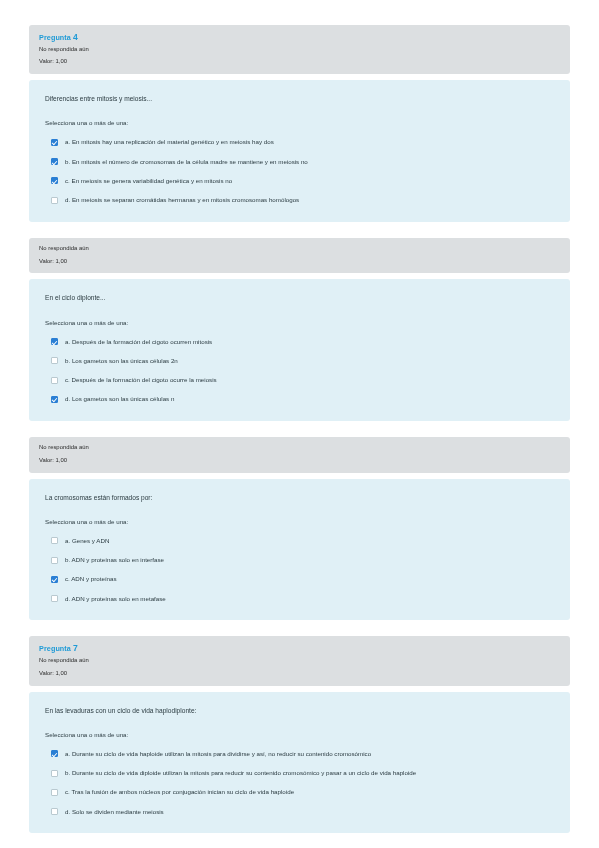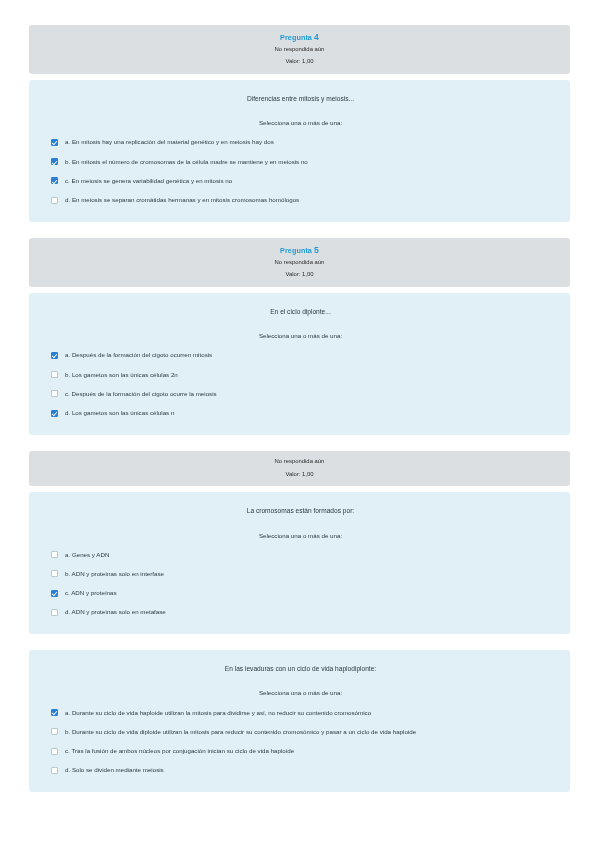--- a/index.html
+++ b/index.html
@@ -26,21 +26,20 @@
 
   .quiz-list {
     position: absolute;
     left: 29px;
     top: 25px;
     width: 541px;
   }
 
   .question-block {
     margin-bottom: 16px;
-    text-align: center;
   }
 
   
   .q-header {
     background: #dcdfe1;
     border-radius: 3px;
     padding: 7px 10px 8px 10px;
     box-sizing: border-box;
   }
   .q-number {
@@ -167,21 +166,20 @@
             </li>
             <li class="answer">
               <span class="cb unchecked"></span>
               <span class="answer-label">d. En meiosis se separan cromátidas hermanas y en mitosis cromosomas homólogos</span>
             </li>
           </ul>
         </div>
       </div>
       <div class="question-block">
         <div class="q-header">
-          <div class="q-number"><span>Pregunta</span> <span class="num">5</span></div>
           <div class="q-state">No respondida aún</div>
           <div class="q-grade">Valor: 1,00</div>
         </div>
         <div class="q-body">
           <div class="q-text">En el ciclo diplonte...</div>
           <div class="q-prompt">Selecciona una o más de una:</div>
           <ul class="answers">
             <li class="answer">
               <span class="cb checked"></span>
               <span class="answer-label">a. Después de la formación del cigoto ocurren mitosis</span>
@@ -223,20 +221,25 @@
               <span class="answer-label">c. ADN y proteínas</span>
             </li>
             <li class="answer">
               <span class="cb unchecked"></span>
               <span class="answer-label">d. ADN y proteínas solo en metafase</span>
             </li>
           </ul>
         </div>
       </div>
       <div class="question-block">
+        <div class="q-header">
+          <div class="q-number"><span>Pregunta</span> <span class="num">7</span></div>
+          <div class="q-state">No respondida aún</div>
+          <div class="q-grade">Valor: 1,00</div>
+        </div>
         <div class="q-body">
           <div class="q-text">En las levaduras con un ciclo de vida haplodiplonte:</div>
           <div class="q-prompt">Selecciona una o más de una:</div>
           <ul class="answers">
             <li class="answer">
               <span class="cb checked"></span>
               <span class="answer-label">a. Durante su ciclo de vida haploide utilizan la mitosis para dividirse y así, no reducir su contenido cromosómico</span>
             </li>
             <li class="answer">
               <span class="cb unchecked"></span>

